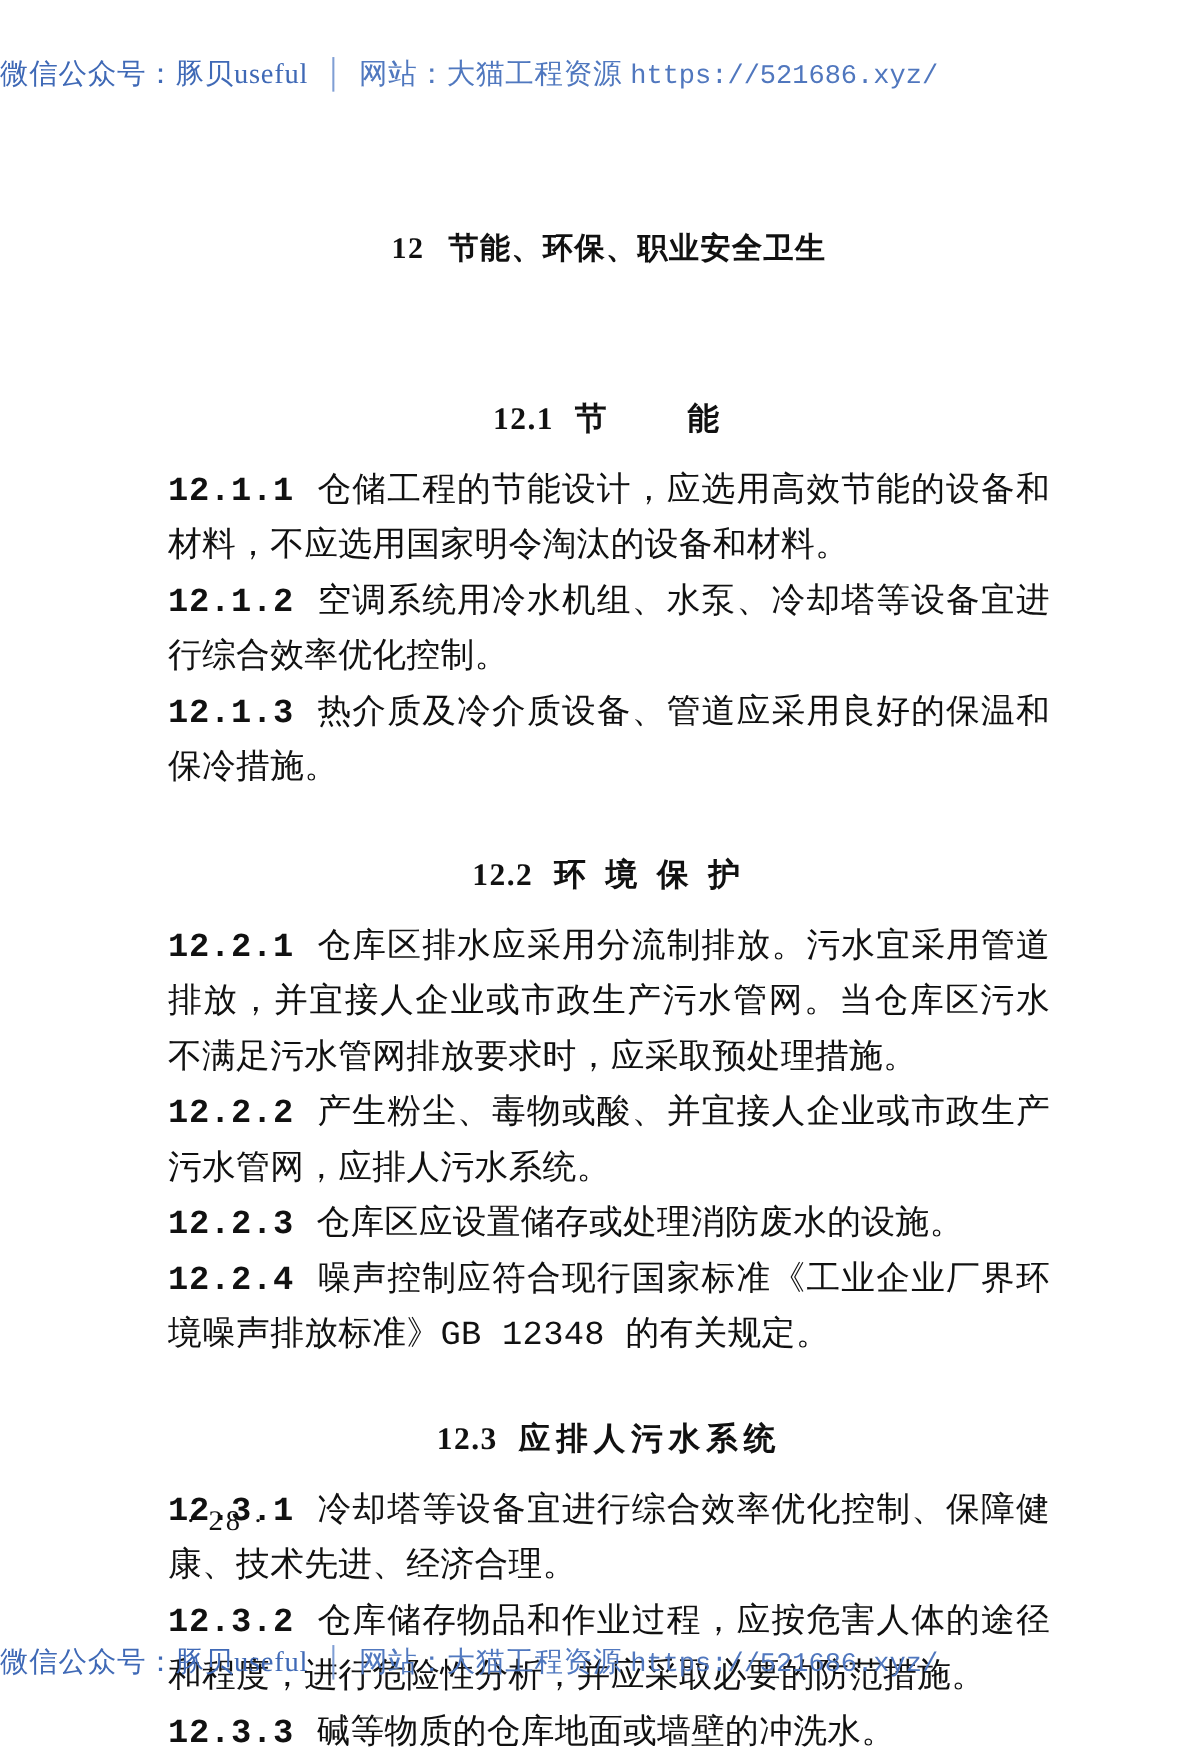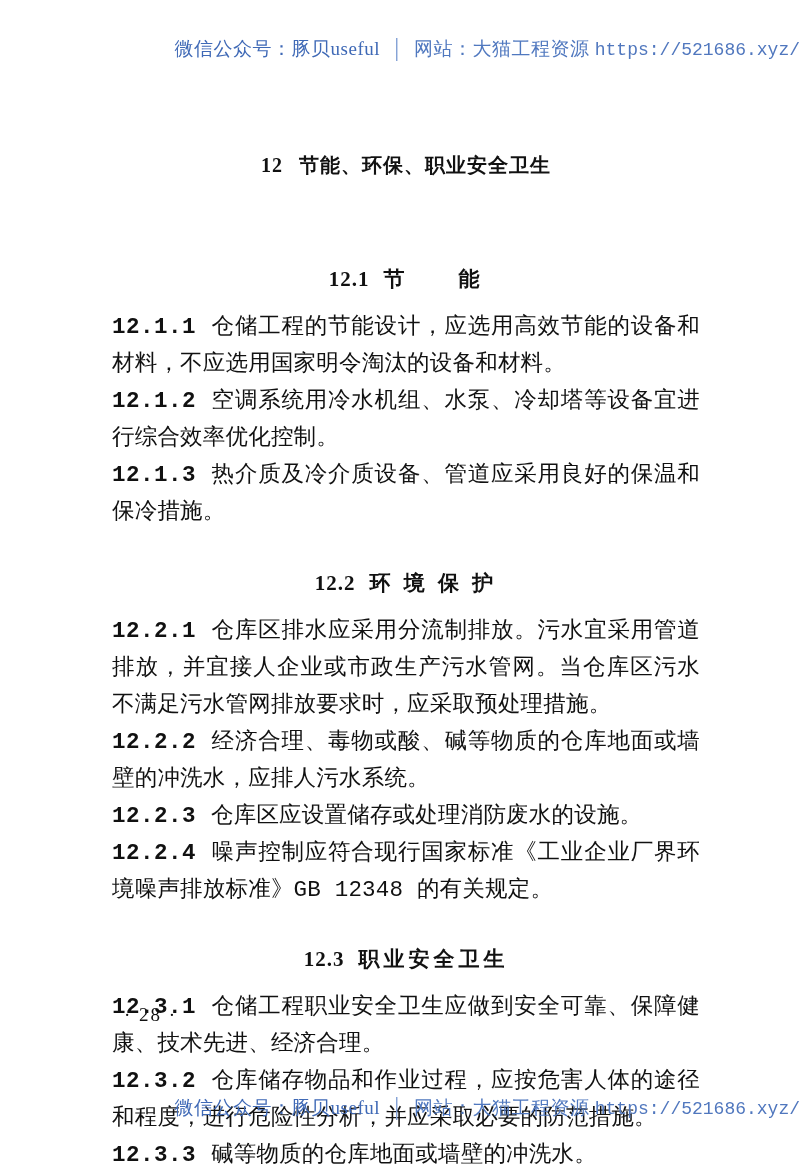--- a/index.html
+++ b/index.html
@@ -15,21 +15,21 @@
     font-family: "Liberation Serif", "DejaVu Serif", serif;
     color: #111111;
     -webkit-font-smoothing: antialiased;
   }
 
   
   .watermark {
     position: absolute;
     left: 0;
     width: 800px;
-    text-align: right;
+    text-align: left;
     font-family: "Liberation Serif", "DejaVu Serif", serif;
     font-size: 19px;
     letter-spacing: 0.5px;
     white-space: nowrap;
     color: #4a72bb;
     user-select: none;
   }
   .watermark .wm-sep {
     display: inline-block;
     margin: 0 10px;
@@ -142,36 +142,36 @@
   </div>
 
   <h2 class="section-title wide" id="section-12-2">
     <span class="st-num">12.2</span><span class="st-text">环 境 保 护</span>
   </h2>
   <div class="clause-group">
     <p class="clause">
       <span class="c-num">12.2.1</span><span class="c-body">仓库区排水应采用分流制排放。污水宜采用管道排放，并宜接人企业或市政生产污水管网。当仓库区污水不满足污水管网排放要求时，应采取预处理措施。</span>
     </p>
     <p class="clause">
-      <span class="c-num">12.2.2</span><span class="c-body">经济合理、毒物或酸、碱等物质的仓库地面或墙壁的冲洗水，应排人污水系统。</span>
+      <span class="c-num">12.2.2</span><span class="c-body">产生粉尘、毒物或酸、并宜接人企业或市政生产污水管网，应排人污水系统。</span>
     </p>
     <p class="clause">
       <span class="c-num">12.2.3</span><span class="c-body">仓库区应设置储存或处理消防废水的设施。</span>
     </p>
     <p class="clause">
       <span class="c-num">12.2.4</span><span class="c-body">噪声控制应符合现行国家标准《工业企业厂界环境噪声排放标准》GB 12348 的有关规定。</span>
     </p>
   </div>
 
   <h2 class="section-title" id="section-12-3">
-    <span class="st-num">12.3</span><span class="st-text">职业安全卫生</span>
+    <span class="st-num">12.3</span><span class="st-text">应排人污水系统</span>
   </h2>
   <div class="clause-group">
     <p class="clause">
-      <span class="c-num">12.3.1</span><span class="c-body">仓储工程职业安全卫生应做到安全可靠、保障健康、技术先进、经济合理。</span>
+      <span class="c-num">12.3.1</span><span class="c-body">冷却塔等设备宜进行综合效率优化控制、保障健康、技术先进、经济合理。</span>
     </p>
     <p class="clause">
       <span class="c-num">12.3.2</span><span class="c-body">仓库储存物品和作业过程，应按危害人体的途径和程度，进行危险性分析，并应采取必要的防范措施。</span>
     </p>
     <p class="clause">
       <span class="c-num">12.3.3</span><span class="c-body">碱等物质的仓库地面或墙壁的冲洗水。</span>
     </p>
   </div>
 
 </div>

